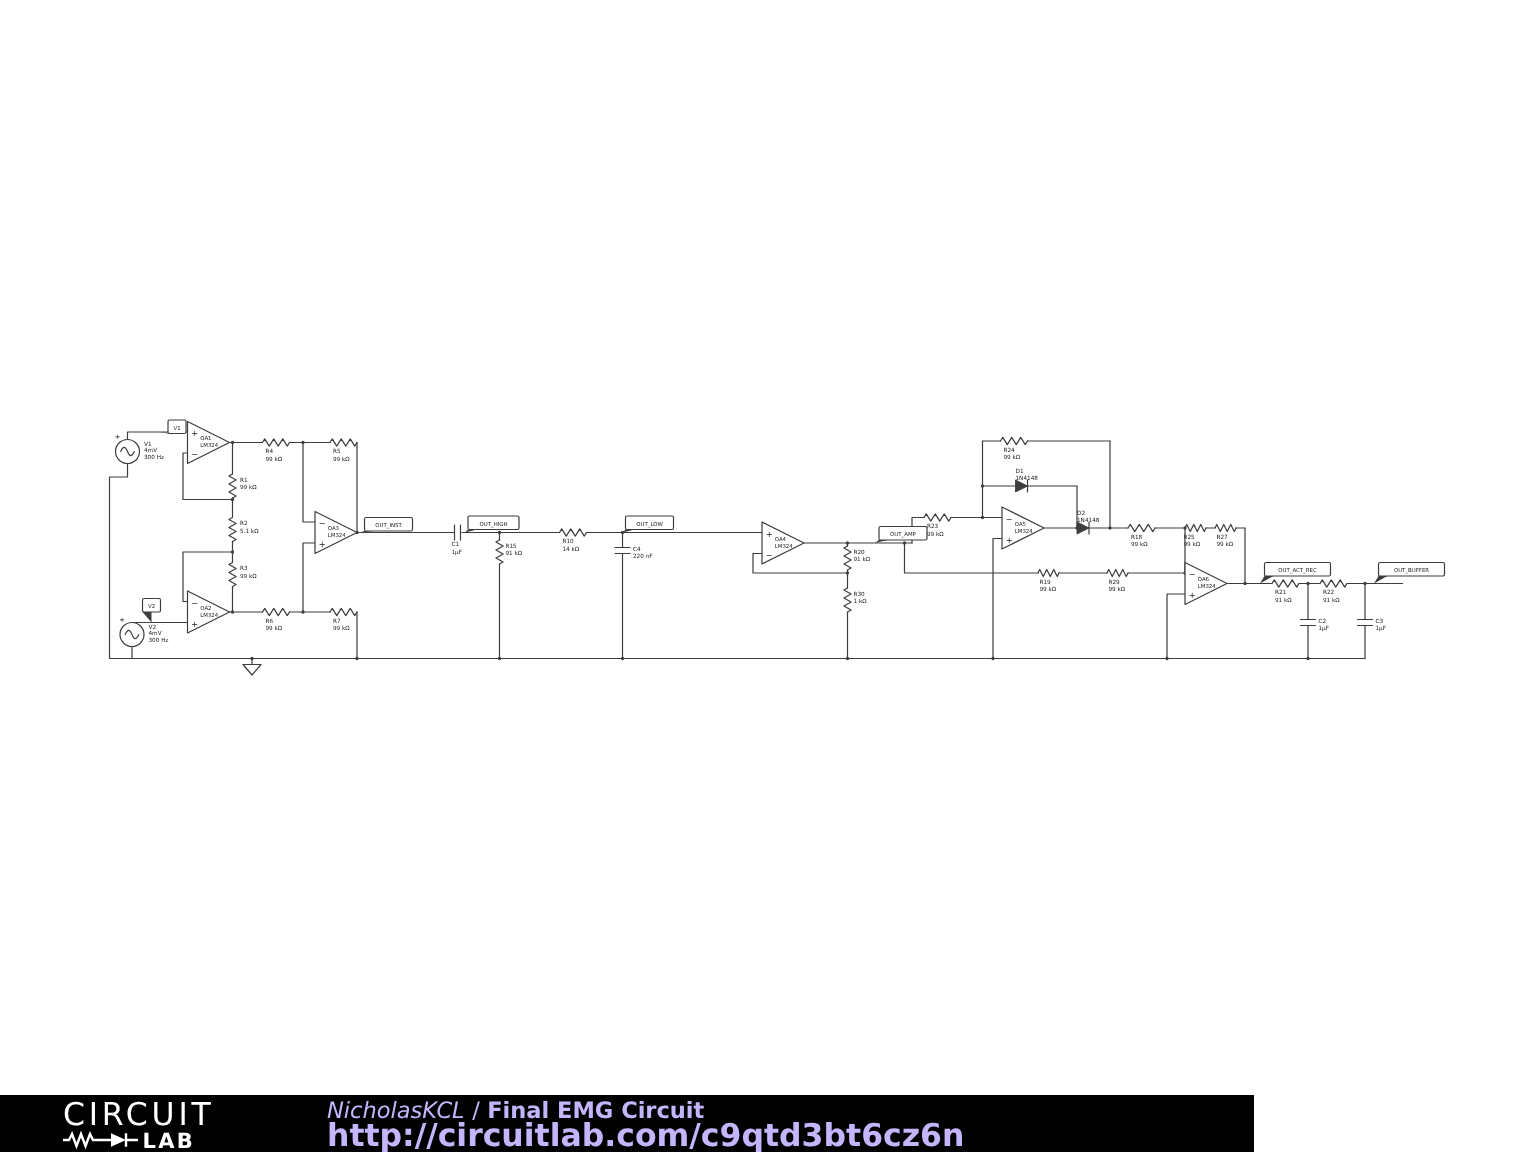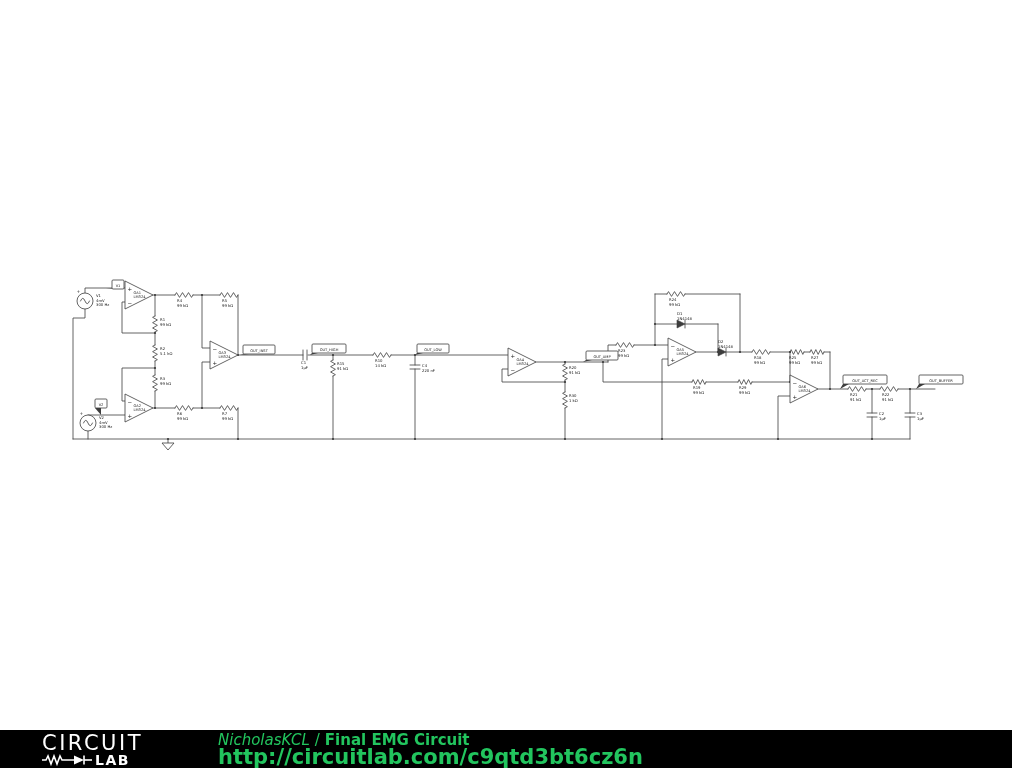--- a/index.html
+++ b/index.html
@@ -1,22 +1,22 @@
 <!DOCTYPE html>
 <html><head>
 <meta charset="utf-8">
 <style>
   html,body{margin:0;padding:0;background:#ffffff;}
   body{width:1024px;height:768px;position:relative;overflow:hidden;
        font-family:"DejaVu Sans",sans-serif;}
   #schematic-svg{position:absolute;left:0;top:0;width:1024px;height:768px;}
-  .footer{position:absolute;left:0;bottom:0;width:1012px;height:38px;background:#000;
+  .footer{position:absolute;left:0;bottom:0;width:836px;height:38px;background:#000;
           display:flex;flex-direction:row;align-items:center;}
   .logo-wrap{margin-left:40px;width:168px;height:36px;flex:0 0 auto;}
-  .meta{margin-left:10px;display:flex;flex-direction:column;justify-content:center;color:#22c55e;}
+  .meta{margin-left:10px;display:flex;flex-direction:column;justify-content:center;color:#c4b5fd;}
   .title-line{font-size:15px;line-height:17px;white-space:nowrap;}
   .title-line .author{font-style:italic;font-weight:400;}
   .title-line .sep{margin:0 5px;font-weight:400;}
   .title-line .title{font-weight:700;}
   .url-line{font-size:21px;line-height:17px;font-weight:700;white-space:nowrap;}
 </style>
 </head>
 <body>
 
 <svg id="schematic-svg" viewBox="0 0 1024 768">

